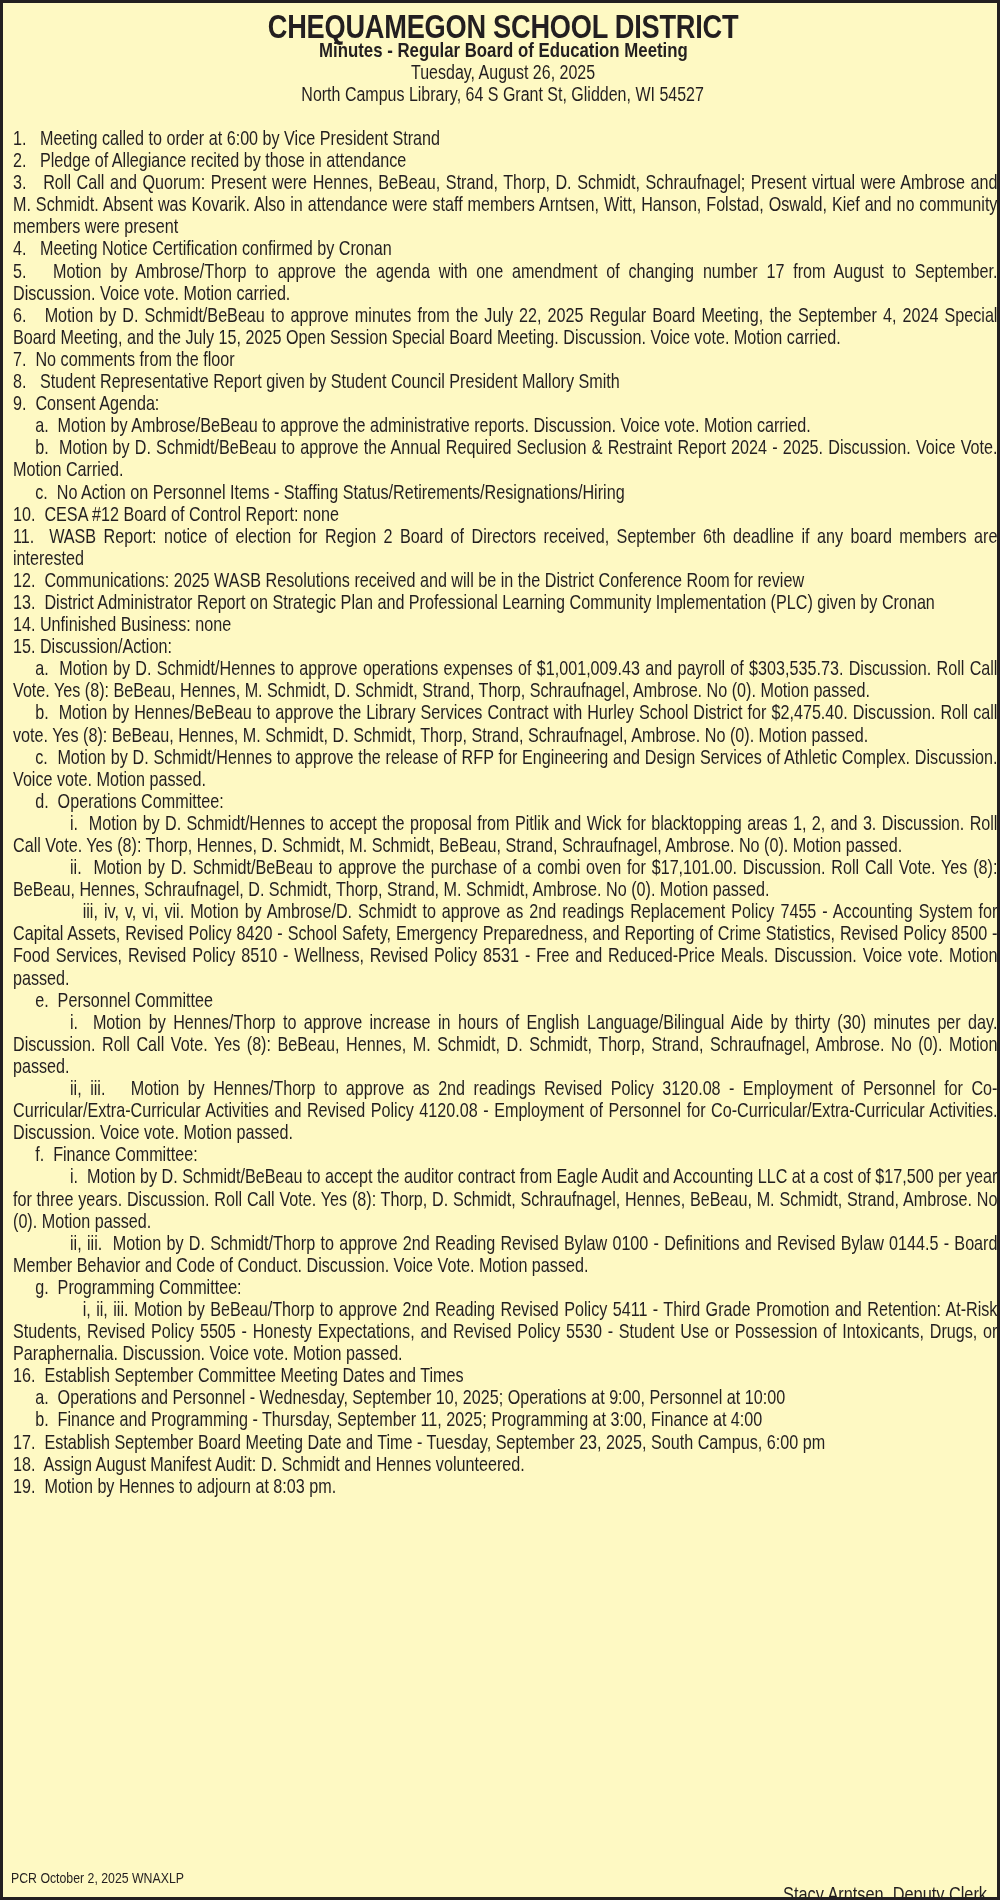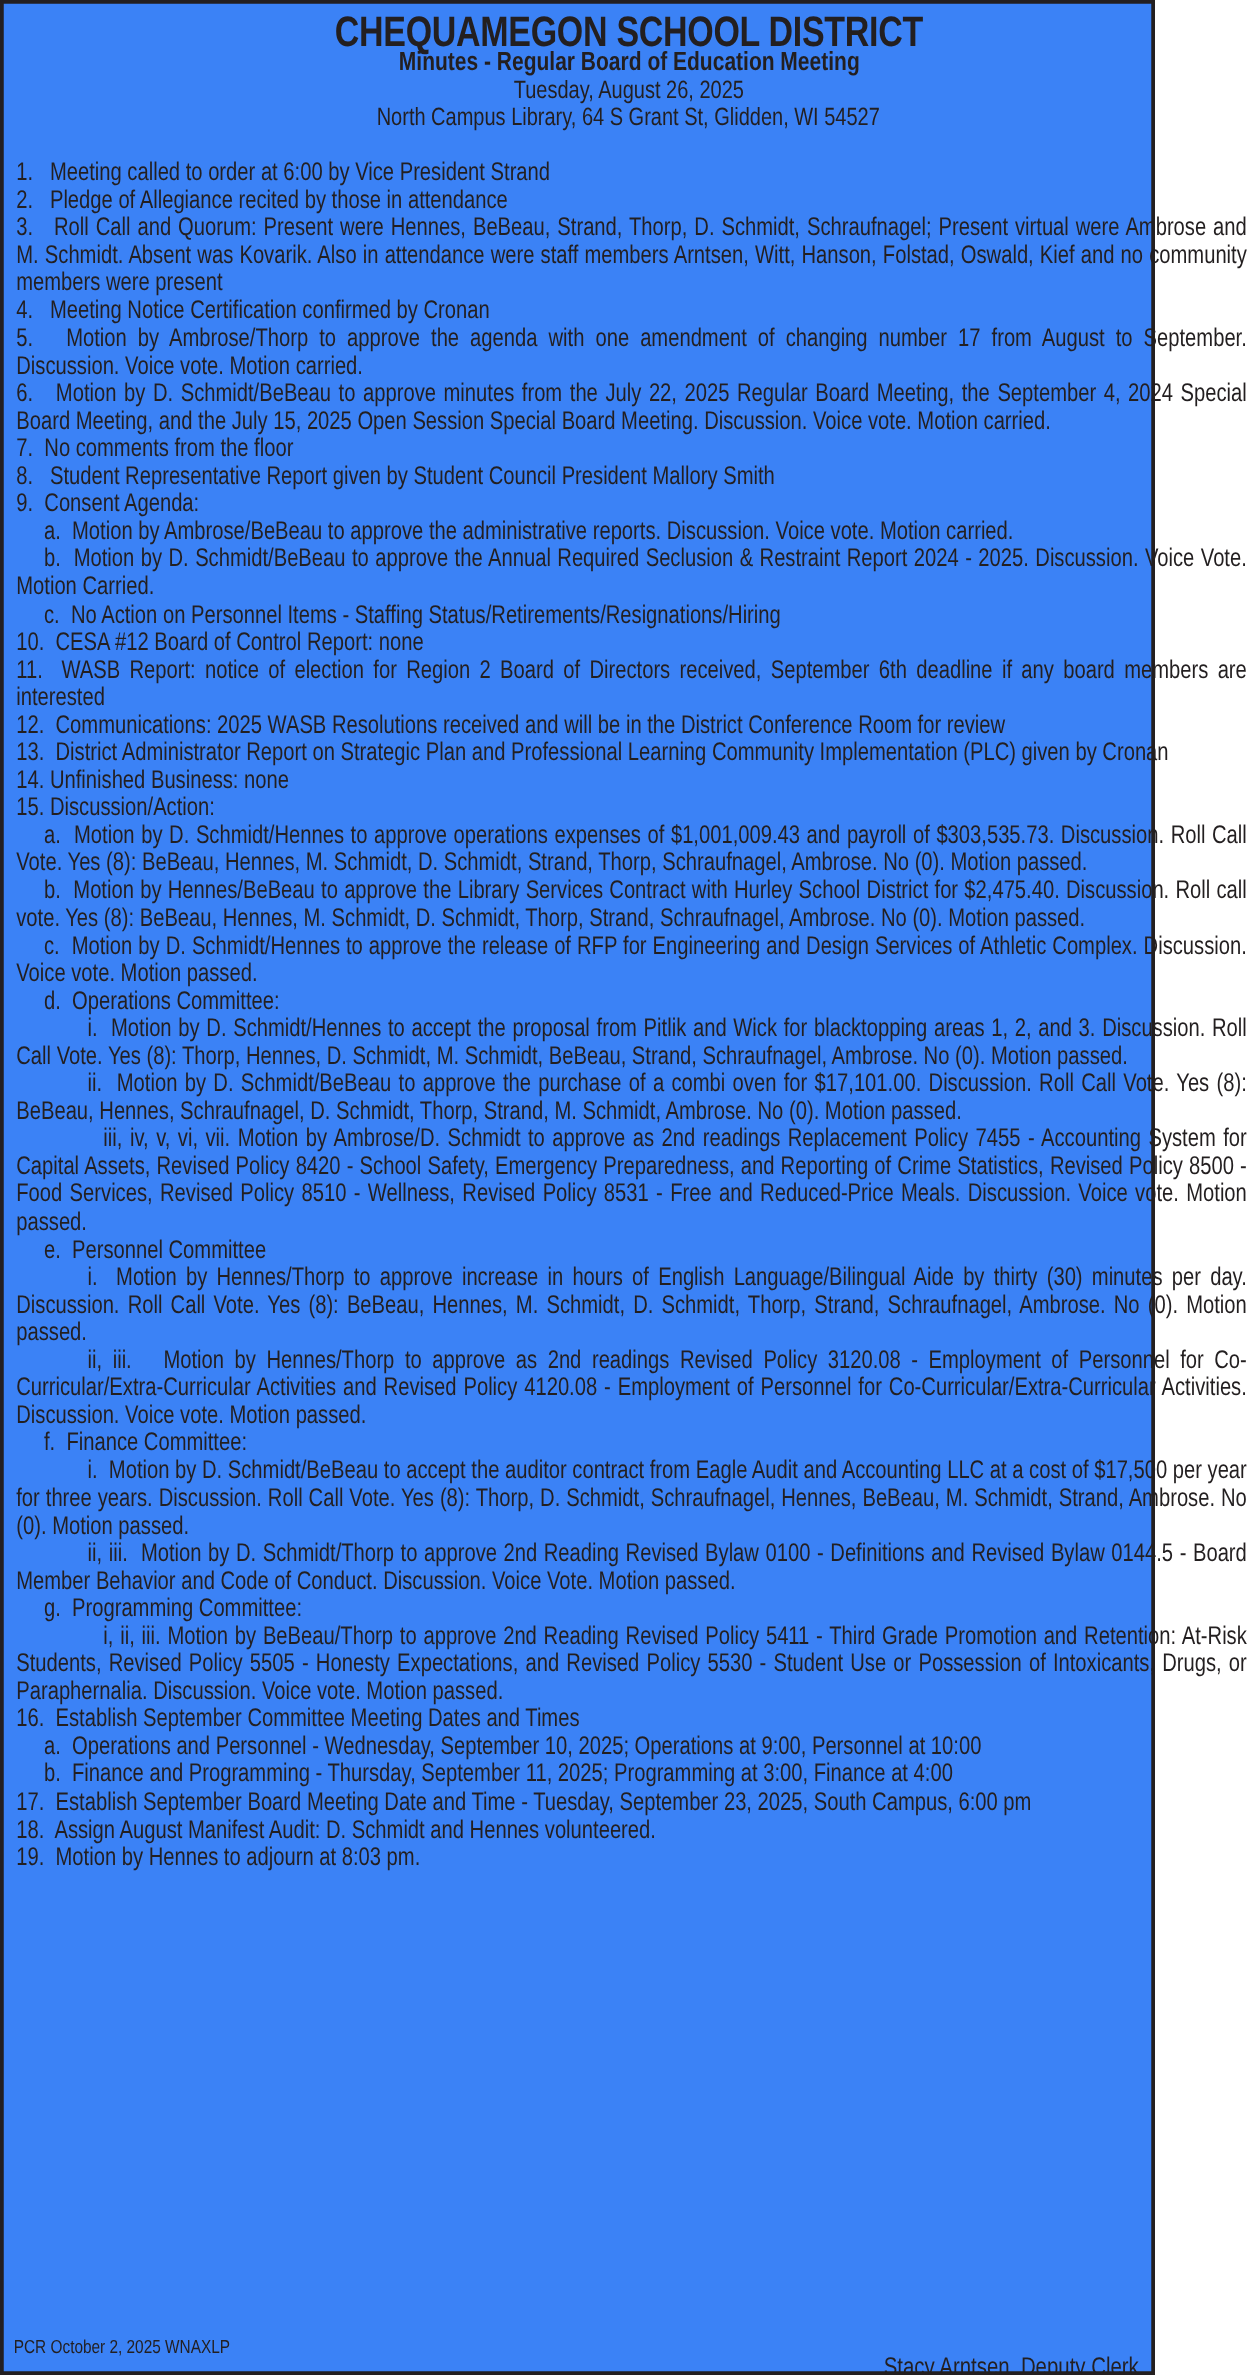--- a/index.html
+++ b/index.html
@@ -1,20 +1,20 @@
 <!DOCTYPE html>
 <html><head>
   <meta charset="utf-8">
   <style>
     html, body { margin: 0; padding: 0; background: #ffffff; }
     body { width: 1000px; height: 1900px; overflow: hidden; }
     .page {
       position: absolute; left: 0; top: 0;
-      width: 924px; height: 1900px; box-sizing: border-box;
-      border: 3px solid #231f20; background: #3b82f6;
+      width: 1000px; height: 1900px; box-sizing: border-box;
+      border: 3px solid #231f20; background: #fef9c3;
     }
     .hdr { position: absolute; left: 0; width: 1000px; text-align: center; color: #231f20; }
     .cond {
       display: inline-block; transform-origin: center top; white-space: nowrap;
       font-family: "Liberation Sans", sans-serif;
     }
     #title { top: 4px; }
     #title .cond { font-size: 34px; font-weight: bold; transform: scaleX(0.80); letter-spacing: -0.3px; }
     #subtitle { top: 35px; }
     #subtitle .cond { font-size: 21px; font-weight: bold; transform: scaleX(0.80); }

